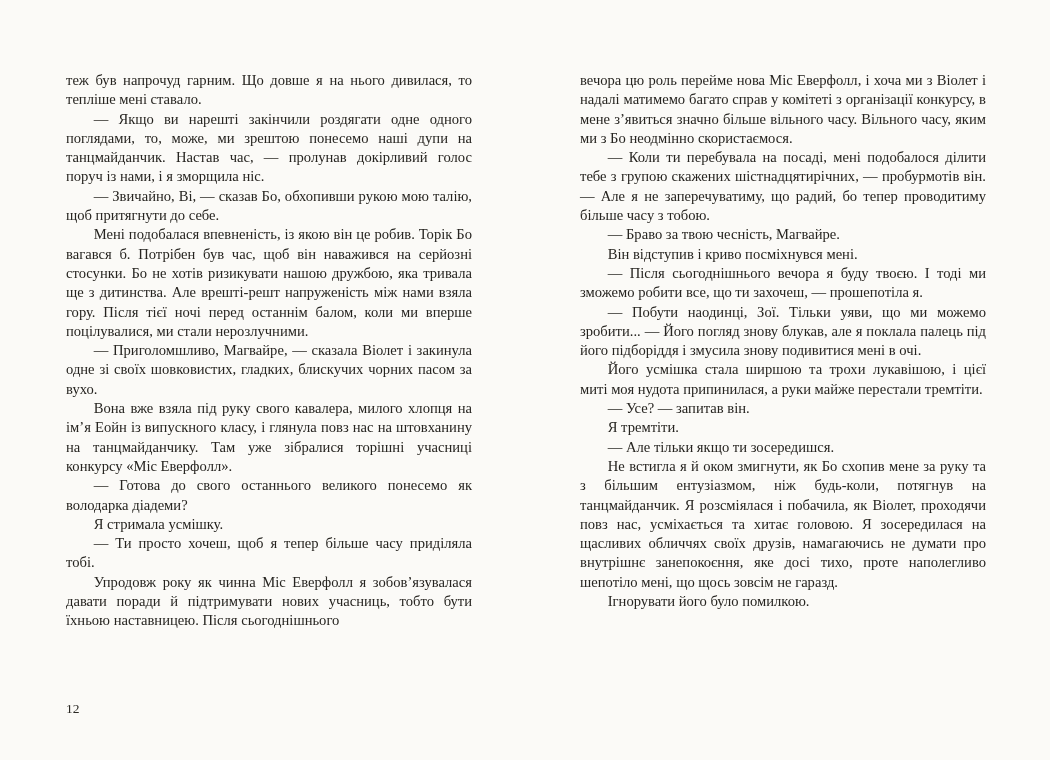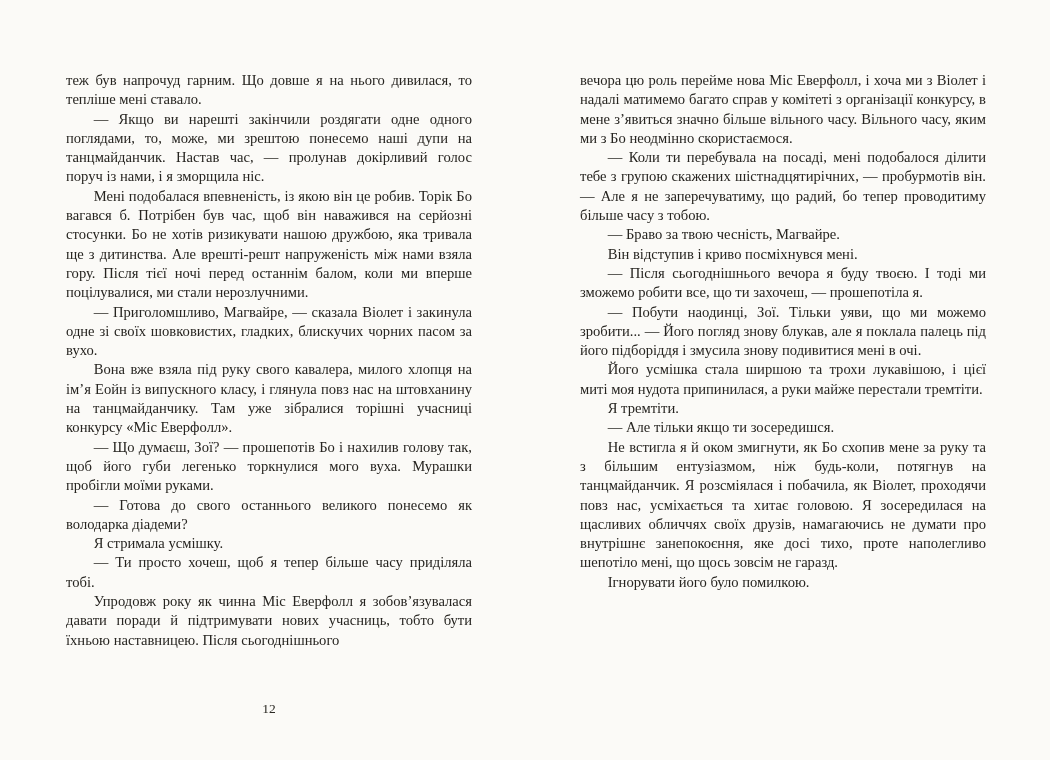--- a/index.html
+++ b/index.html
@@ -34,53 +34,53 @@
     margin: 0;
     text-indent: 1.9em;
   }
   .column p.continuation {
     text-indent: 0;
   }
   .page-number {
     position: absolute;
     top: 701px;
     width: 406px;
-    text-align: center;
     font-size: 13.5px;
     color: #2a2823;
   }
   .page-number.left  { left: 66px; }
   .page-number.right { left: 580px; }
 </style>
 </head>
 <body>
 
 <div class="spread">
 
   <div class="column left">
       <p class="continuation">теж був напрочуд гарним. Що довше я на нього дивилася, то тепліше мені ставало.</p>
       <p>— Якщо ви нарешті закінчили роздягати одне одного поглядами, то, може, ми зрештою понесемо наші дупи на танцмайданчик. Настав час, — пролунав докірливий голос поруч із нами, і я зморщила ніс.</p>
+      <p>— Звичайно, Ві, — сказав Бо, обхопивши рукою мою талію, щоб притягнути до себе.</p>
       <p>Мені подобалася впевненість, із якою він це робив. Торік Бо вагався б. Потрібен був час, щоб він наважився на серйозні стосунки. Бо не хотів ризикувати нашою дружбою, яка тривала ще з дитинства. Але врешті-решт напруженість між нами взяла гору. Після тієї ночі перед останнім балом, коли ми вперше поцілувалися, ми стали нерозлучними.</p>
       <p>— Приголомшливо, Магвайре, — сказала Віолет і закинула одне зі своїх шовковистих, гладких, блискучих чорних пасом за вухо.</p>
       <p>Вона вже взяла під руку свого кавалера, милого хлопця на ім’я Еойн із випускного класу, і глянула повз нас на штовханину на танцмайданчику. Там уже зібралися торішні учасниці конкурсу «Міс Еверфолл».</p>
-      <p>— Що думаєш, Зої? — прошепотів Бо і нахилив голову так, щоб його губи легенько торкнулися мого вуха. Мурашки пробігли моїми руками.</p>
       <p>— Готова до свого останнього великого понесемо як володарка діадеми?</p>
       <p>Я стримала усмішку.</p>
       <p>— Ти просто хочеш, щоб я тепер більше часу приділяла тобі.</p>
       <p>Упродовж року як чинна Міс Еверфолл я зобов’язувалася давати поради й підтримувати нових учасниць, тобто бути їхньою наставницею. Після сьогоднішнього</p>
     </div>
 
   <div class="column right">
       <p class="continuation">вечора цю роль перейме нова Міс Еверфолл, і хоча ми з Віолет і надалі матимемо багато справ у комітеті з організації конкурсу, в мене з’явиться значно більше вільного часу. Вільного часу, яким ми з Бо неодмінно скористаємося.</p>
       <p>— Коли ти перебувала на посаді, мені подобалося ділити тебе з групою скажених шістнадцятирічних, — пробурмотів він. — Але я не заперечуватиму, що радий, бо тепер проводитиму більше часу з тобою.</p>
       <p>— Браво за твою чесність, Магвайре.</p>
       <p>Він відступив і криво посміхнувся мені.</p>
       <p>— Після сьогоднішнього вечора я буду твоєю. І тоді ми зможемо робити все, що ти захочеш, — прошепотіла я.</p>
       <p>— Побути наодинці, Зої. Тільки уяви, що ми можемо зробити... — Його погляд знову блукав, але я поклала палець під його підборіддя і змусила знову подивитися мені в очі.</p>
       <p>Його усмішка стала ширшою та трохи лукавішою, і цієї миті моя нудота припинилася, а руки майже перестали тремтіти.</p>
+      <p>— Усе? — запитав він.</p>
       <p>Я тремтіти.</p>
       <p>— Але тільки якщо ти зосередишся.</p>
       <p>Не встигла я й оком змигнути, як Бо схопив мене за руку та з більшим ентузіазмом, ніж будь-коли, потягнув на танцмайданчик. Я розсміялася і побачила, як Віолет, проходячи повз нас, усміхається та хитає головою. Я зосередилася на щасливих обличчях своїх друзів, намагаючись не думати про внутрішнє занепокоєння, яке досі тихо, проте наполегливо шепотіло мені, що щось зовсім не гаразд.</p>
       <p>Ігнорувати його було помилкою.</p>
     </div>
 
   <div class="page-number left">12</div>
 
 
 </div>

